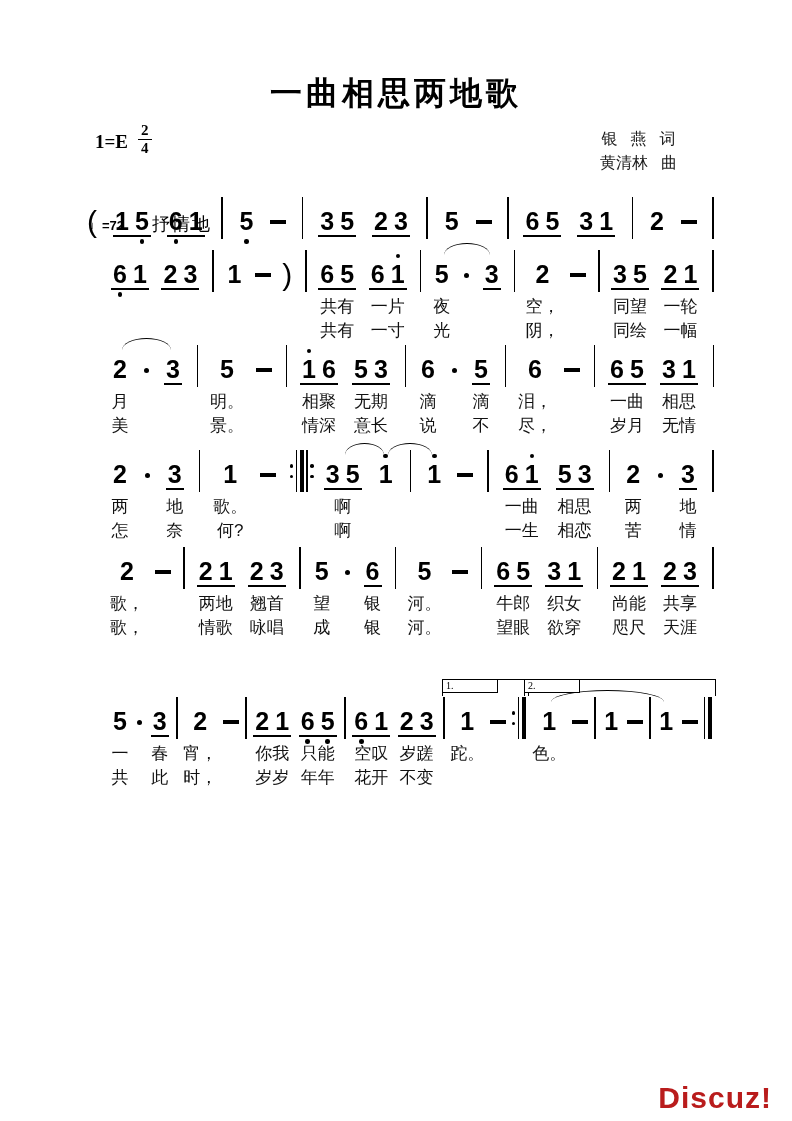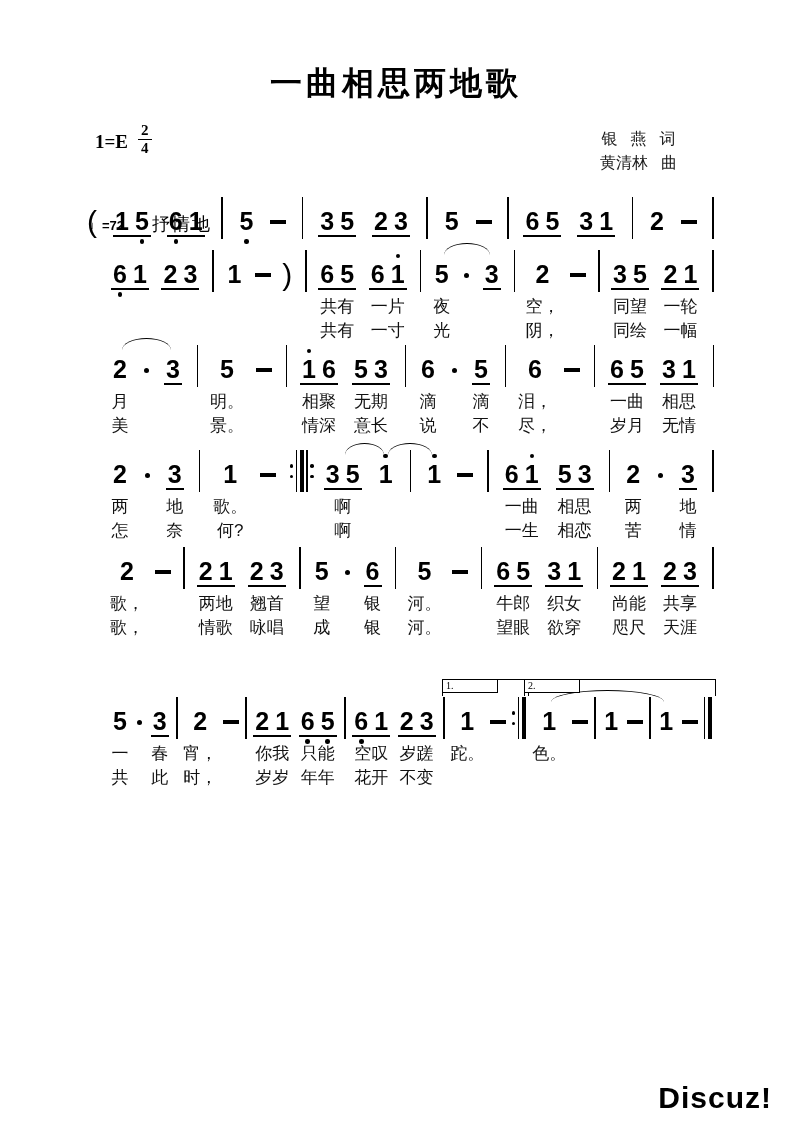--- a/index.html
+++ b/index.html
@@ -1,29 +1,29 @@
 <!DOCTYPE html>
 <html><head>
 <meta charset="utf-8">
 <style>
   html,body{margin:0;padding:0;}
   body{width:792px;height:1121px;background:#fff;position:relative;overflow:hidden;
        font-family:"Liberation Sans",sans-serif;color:#000;}
-  .title{position:absolute;top:62px;left:0;width:100%;text-align:center;
+  .title{position:absolute;top:72px;left:0;width:100%;text-align:center;
          font-size:32px;font-weight:bold;letter-spacing:4px;margin:0;}
   .keysig{position:absolute;left:95px;top:127px;display:flex;gap:10px;align-items:center;
           font-family:"Liberation Serif",serif;font-weight:bold;font-size:19px;}
   .keysig .root{line-height:22px;}
   .frac{display:flex;flex-direction:column;align-items:center;font-size:15px;line-height:15px;margin-top:-4px;}
   .frac .nm{border-bottom:1.6px solid #000;padding:0 3px 1px;}
   .frac .dn{padding-top:1px;}
   .credits{position:absolute;left:600px;top:127px;font-family:"Liberation Serif",serif;
            font-size:16px;line-height:24px;color:#1a1a1a;word-spacing:9px;white-space:nowrap;text-align:center;}
   .watermark{position:absolute;right:20px;bottom:6px;font-size:30px;font-weight:bold;
-             color:#000000;letter-spacing:1px;}
+             color:#b91c1c;letter-spacing:1px;}
   
   .score{position:absolute;left:85px;top:195px;width:630px;}
   .tempo{position:absolute;top:-17px;left:4px;display:flex;gap:28px;align-items:baseline;}
   .tempo .bpm{font-size:13px;font-weight:bold;margin-top:40px;}
   .tempo .expr{font-size:18px;font-weight:normal;letter-spacing:2px;}
   .sys{position:relative;display:flex;justify-content:space-between;align-items:flex-start;}
   .sys.indent{padding-left:24px;}
   .s1{margin-bottom:5px;} .s2{margin-bottom:-1px;} .s3{margin-bottom:9px;}
   .s4{margin-bottom:1px;} .s5{margin-bottom:54px;}
   .tok{position:relative;display:flex;flex-direction:column;align-items:center;margin:0 1px;}

